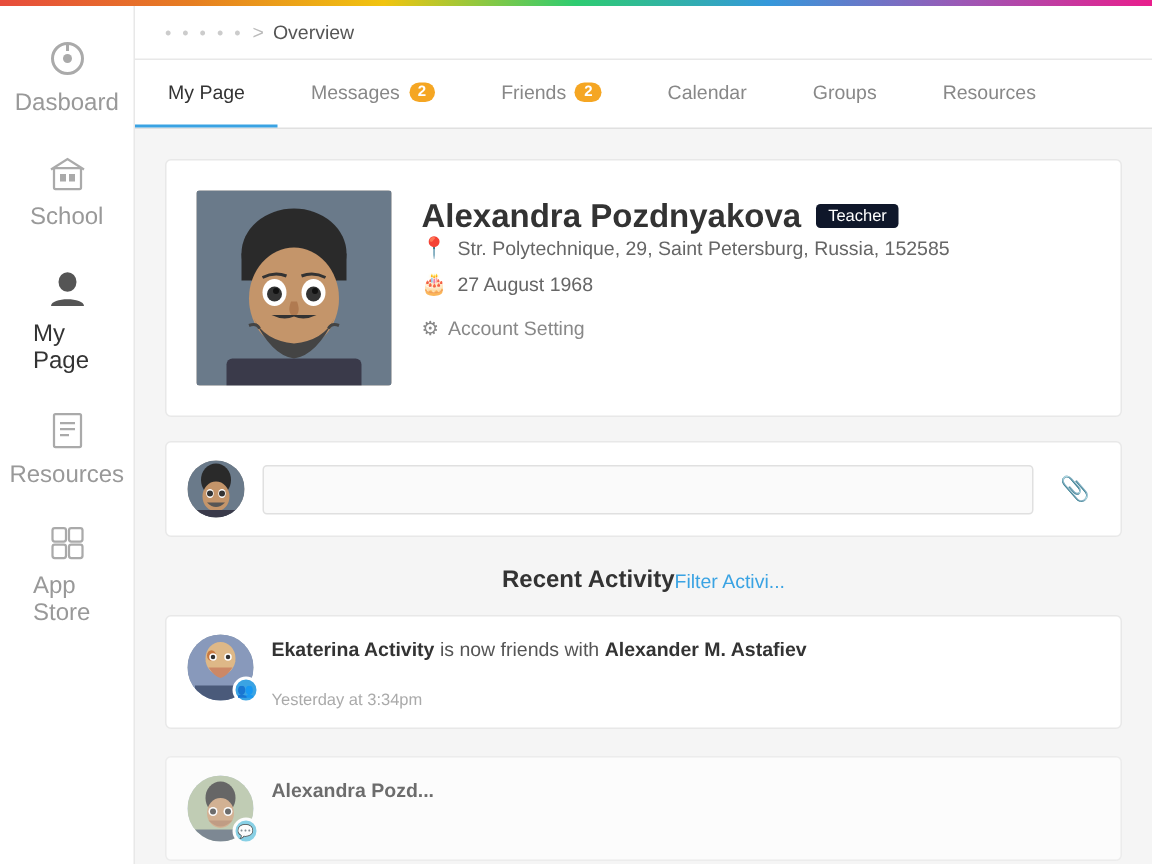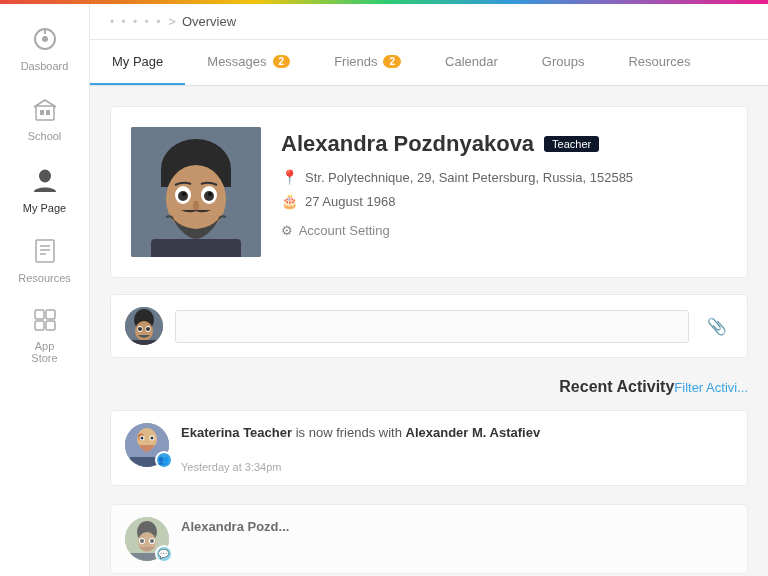--- a/index.html
+++ b/index.html
@@ -39,22 +39,22 @@
     }
 
     .sidebar-item {
       display: flex;
       flex-direction: column;
       align-items: center;
       padding: 12px 22px;
       width: 100%;
       cursor: pointer;
       color: #999;
-      font-size: 11px;
-      text-align: center;
+      font-size: 16px;
+      text-align: left;
     }
 
     .sidebar-item.active {
       color: #333;
     }
 
     .sidebar-icon {
       font-size: 22px;
       margin-bottom: 4px;
       line-height: 1;
@@ -170,21 +170,20 @@
 
     .profile-info {
       flex: 1;
       padding-top: 4px;
     }
 
     .profile-name-row {
       display: flex;
       align-items: center;
       gap: 10px;
-      margin-bottom: 12px;
     }
 
     .profile-name {
       font-size: 22px;
       font-weight: 600;
       color: #333;
     }
 
     .teacher-badge {
       background: #0f172a;
@@ -256,21 +255,21 @@
     .attach-icon {
       color: #bbb;
       font-size: 16px;
       cursor: pointer;
       padding: 0 6px;
     }
 
     
     .section-header {
       display: flex;
-      justify-content: flex-end;
+      justify-content: center;
       align-items: center;
       margin-bottom: 14px;
     }
 
     .section-title {
       font-size: 16px;
       font-weight: 600;
       color: #333;
     }
 
@@ -534,21 +533,21 @@
                 <circle cx="17" cy="15" r="1.5" fill="#333"></circle>
                 <circle cx="27" cy="15" r="1.5" fill="#333"></circle>
                 <path d="M14 22 Q18 28 22 29 Q26 28 30 22" fill="#cc8866"></path>
                 <rect x="5" y="34" width="34" height="14" fill="#4a5a7a"></rect>
               </svg>
             </div>
             <div class="activity-badge-icon">👥</div>
           </div>
           <div class="activity-text">
             <div class="activity-desc">
-              <strong>Ekaterina Teacher</strong>
+              <strong>Ekaterina Activity</strong>
               <span>is now friends with</span>
               <strong>Alexander M. Astafiev</strong>
             </div>
             <div class="activity-time">Yesterday at 3:34pm</div>
           </div>
         </div>
 
         <div class="activity-item" style="opacity:0.7;">
           <div class="activity-avatar-wrap">
             <div class="activity-avatar" style="background:#aabbcc;">

